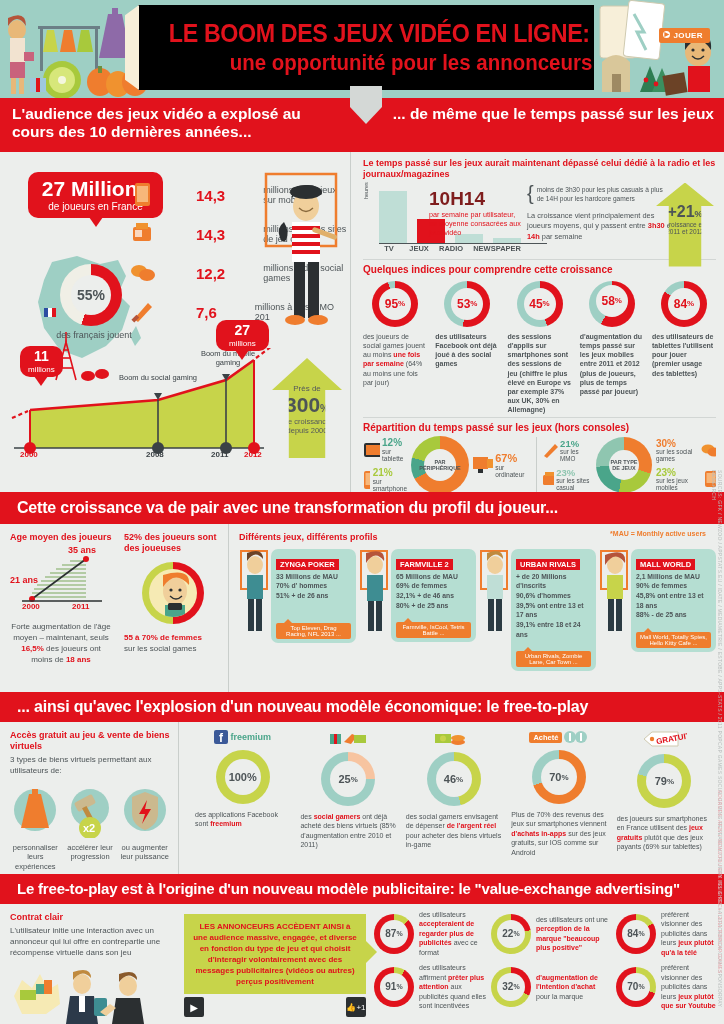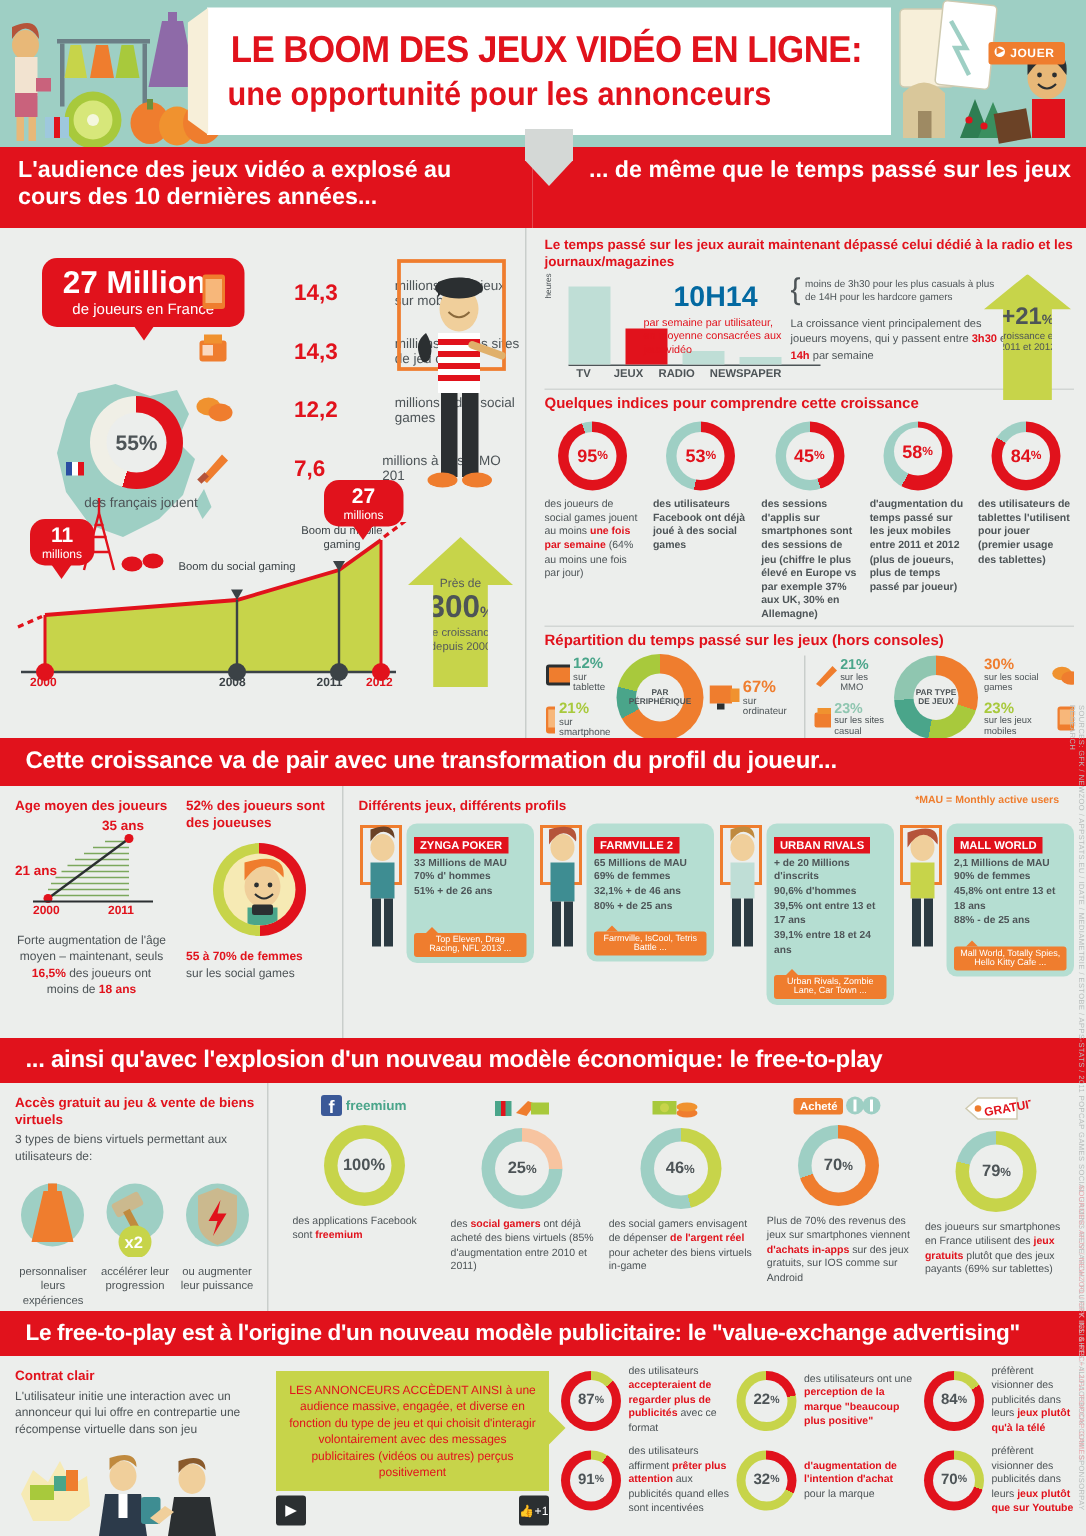--- a/index.html
+++ b/index.html
@@ -7,22 +7,22 @@
     width:724px; height:1024px; overflow:hidden;
     font-family:"Liberation Sans", sans-serif;
     background:#eceeec; color:#3b3f42;
   }
   .page { position:relative; width:724px; height:1024px; background:#eceeec; }
 
   
   .hero { position:relative; height:98px; background:#9ecfc4; overflow:hidden; }
   .hero-banner {
     position:absolute; left:138px; right:118px; top:5px; bottom:8px;
-    background:#ffffff; border:0;
-    display:flex; flex-direction:column; align-items:flex-start; justify-content:center;
+    background:#000000; border:0;
+    display:flex; flex-direction:column; align-items:flex-end; justify-content:center;
   }
   .hero-banner:before,.hero-banner:after{
     content:""; position:absolute; top:0; bottom:0; width:14px; background:#f7efd9;
   }
   .hero-banner:before{left:-13px; clip-path:polygon(0 12%,100% 0,100% 100%,0 88%);}
   .hero-banner:after{right:-13px; clip-path:polygon(0 0,100% 12%,100% 88%,0 100%);}
   .hero-l1 { font-size:25px; font-weight:bold; color:#e1121c; letter-spacing:-.4px;
              font-family:"Liberation Sans Narrow","Liberation Sans",sans-serif; transform:scaleX(.93); }
   .hero-l2 { font-size:22px; font-weight:bold; color:#e1121c; margin-top:2px; transform:scaleX(.93);}
   .jouer-badge{
@@ -127,41 +127,41 @@
   .f2p .cap{font-size:7px;line-height:1.35;color:#4d5457;text-align:left;padding:0 4px;}
   .virt{display:flex;gap:4px;margin-top:10px;}
   .virt .v{flex:1;text-align:center;font-size:7.5px;line-height:1.3;color:#4d5457;}
 
   
   .s4{display:flex;height:128px;}
   .s4 .c1{width:180px;padding:8px 6px 0 10px;}
   .s4 .c2{width:190px;padding:10px 4px 0 4px;position:relative;}
   .s4 .c3{flex:1;padding:6px 8px 0 4px;}
   .greenbox{
-    background:#c7d44a;color:#e1121c;font-size:8px;font-weight:normal;text-align:center;
+    background:#c7d44a;color:#e1121c;font-size:8px;font-weight:bold;text-align:center;
     padding:7px 8px;line-height:1.38;position:relative;
   }
   .greenbox:after{content:"";position:absolute;right:-11px;top:26px;
     border-top:12px solid transparent;border-bottom:12px solid transparent;border-left:12px solid #c7d44a;}
   .sqbtn{width:20px;height:20px;background:#2b2f31;color:#fff;display:inline-flex;
     align-items:center;justify-content:center;font-size:10px;border-radius:2px;}
   .adgrid{display:flex;flex-wrap:wrap;}
   .adcell{width:50%;display:flex;align-items:center;margin-bottom:6px;}
   .adcell .ring{width:40px;height:40px;flex:0 0 40px;margin-right:5px;}
   .adcell .cap{font-size:7px;line-height:1.35;color:#4d5457;}
 
   .sidecredit{position:absolute;right:1px;top:470px;font-size:5px;color:#b8bcbb;
     writing-mode:vertical-rl;letter-spacing:.3px;}
   .sidecredit2{position:absolute;right:1px;top:790px;font-size:5px;color:#e8aab0;
     writing-mode:vertical-rl;letter-spacing:.3px;}
 
   .hr{height:1px;background:#d2d6d4;margin:4px 0;}
   h3.sub{font-size:10px;font-weight:bold;color:#e1121c;margin-bottom:3px;}
   .note-box{font-size:7.5px;color:#4d5457;line-height:1.45;}
-  .big-hour{font-size:19px;font-weight:bold;color:#0369a1;line-height:1;text-align:center;}
+  .big-hour{font-size:19px;font-weight:bold;color:#7f1d1d;line-height:1;}
 </style>
 </head>
 <body>
 
 <div class="page">
 
   <div class="hero">
 
     <svg class="deco" style="left:0;top:0" width="150" height="98">
       <rect x="0" y="0" width="150" height="98" fill="#9ecfc4"></rect>

